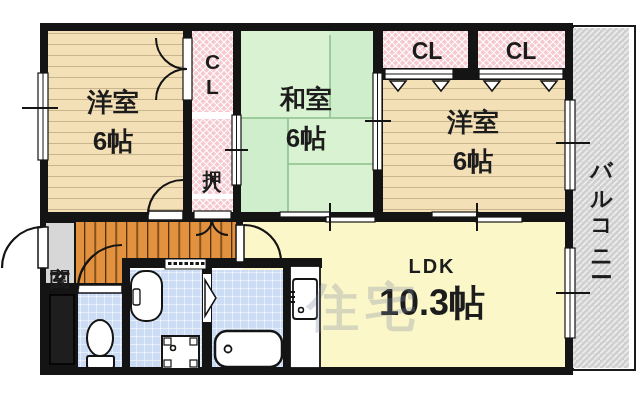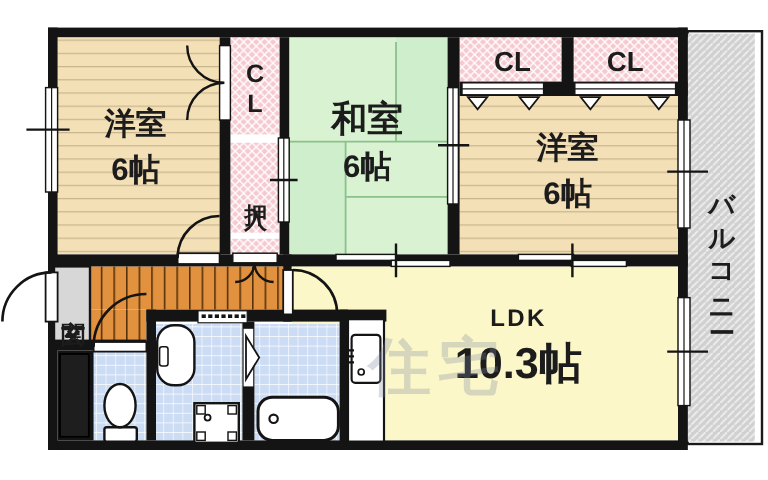--- a/index.html
+++ b/index.html
@@ -163,21 +163,21 @@
     <rect x="293" y="279" width="24" height="40" rx="3" fill="#fff" stroke="#141414" stroke-width="1.8"></rect>
     <path d="M284,292 H295 M284,297 H295 M284,302 H295" stroke="#141414" stroke-width="2"></path>
     <circle cx="301" cy="310" r="2.5" fill="#fff" stroke="#141414" stroke-width="1.4"></circle>
   </g>
 
   <path d="M22,108 H58 M556,143 H590 M556,293 H590 M225,150 H248 M365,121 H391 M330,203 V231 M477,203 V231" stroke="#141414" stroke-width="2"></path>
 </svg>
 
 <div class="lbl" style="left:113px;top:103px;font-size:26px;">洋室</div>
 <div class="lbl" style="left:113px;top:142px;font-size:26px;">6帖</div>
-<div class="lbl" style="left:306px;top:100px;font-size:30px;">和室</div>
+<div class="lbl" style="left:306px;top:100px;font-size:26px;">和室</div>
 <div class="lbl" style="left:306px;top:139px;font-size:26px;">6帖</div>
 <div class="lbl" style="left:473px;top:123px;font-size:26px;">洋室</div>
 <div class="lbl" style="left:473px;top:162px;font-size:26px;">6帖</div>
 <div class="lbl" style="left:432px;top:266px;font-size:20px;letter-spacing:2px;">LDK</div>
 <div class="lbl" style="left:432px;top:303px;font-size:36px;">10.3帖</div>
 <div class="lbl" style="left:427px;top:51px;font-size:23px;">CL</div>
 <div class="lbl" style="left:521px;top:51px;font-size:23px;">CL</div>
 <div class="lbl vtext" style="left:212px;top:75px;font-size:21px;">CL</div>
 <div class="lbl vtext" style="left:212px;top:157px;font-size:19px;">押入</div>
 <div class="lbl vtext" style="left:60px;top:253px;font-size:20px;">玄関</div>

